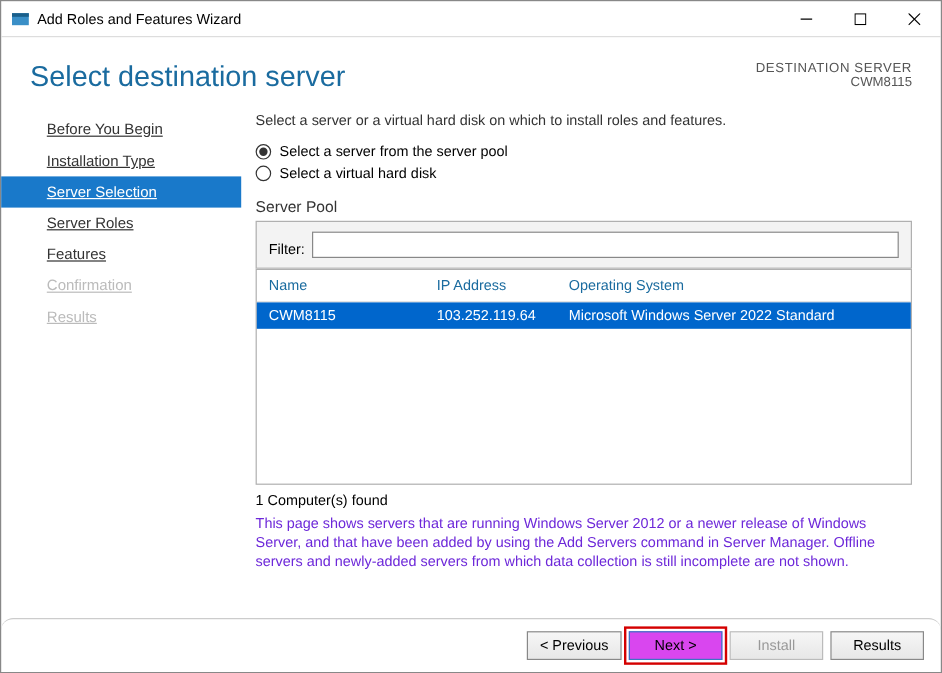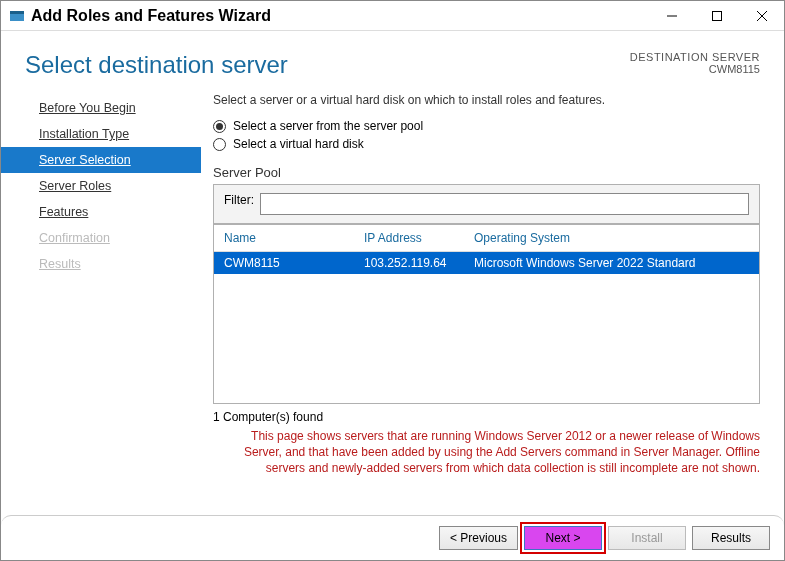--- a/index.html
+++ b/index.html
@@ -22,21 +22,21 @@
     height: 30px;
     display: flex;
     align-items: center;
     border-bottom: 1px solid #ddd;
     padding-left: 8px;
   }
   .titlebar .icon {
     width: 16px; height: 16px; margin-right: 6px;
     display: inline-flex; align-items: center; justify-content: center;
   }
-  .titlebar .title { flex: 1; font-size: 16px; font-weight: bold; }
+  .titlebar .title { flex: 1; font-size: 12px; }
   .win-controls { display: flex; }
   .win-btn {
     width: 45px; height: 29px;
     display: flex; align-items: center; justify-content: center;
     font-family: "Segoe MDL2 Assets", sans-serif;
     font-size: 10px;
   }
   .header {
     display: flex;
     align-items: flex-start;
@@ -91,21 +91,21 @@
     margin-right: 7px; display: inline-flex; align-items: center; justify-content: center;
   }
   .radio.checked::after {
     content: ""; width: 7px; height: 7px; background: #333; border-radius: 50%;
   }
   .section-label { font-size: 13px; margin: 12px 0 4px 0; color: #333; }
   .filter-box {
     border: 1px solid #b0b0b0;
     background: #f3f3f3;
     padding: 8px 10px;
-    display: flex; align-items: flex-start;
+    display: flex; align-items: flex-end;
   }
   .filter-box label { margin-right: 6px; font-size: 12px; }
   .filter-input {
     flex: 1; height: 22px; border: 1px solid #888; padding: 0 4px; font-size: 12px;
     background: #fff;
   }
   .list-box {
     border: 1px solid #b0b0b0;
     background: #fff;
     display: flex; flex-direction: column;
@@ -122,21 +122,21 @@
   .col-name { width: 140px; }
   .col-ip { width: 110px; }
   .col-os { flex: 1; }
   .list-row {
     display: flex;
     padding: 4px 10px;
     font-size: 12px;
   }
   .list-row.selected { background: #0066cc; color: #fff; }
   .footer-count { margin: 6px 0 4px 0; font-size: 12px; }
-  .desc { font-size: 12px; color: #b91c1c; line-height: 16px; text-align: right; }
+  .desc { font-size: 12px; color: #6d28d9; line-height: 16px; }
   .button-bar {
     border-top: 1px solid #ccc;
     padding: 10px 14px;
     display: flex;
     justify-content: flex-end;
     gap: 6px;
     border-radius: 10px;
   }
   .btn {
     min-width: 78px; height: 24px;

